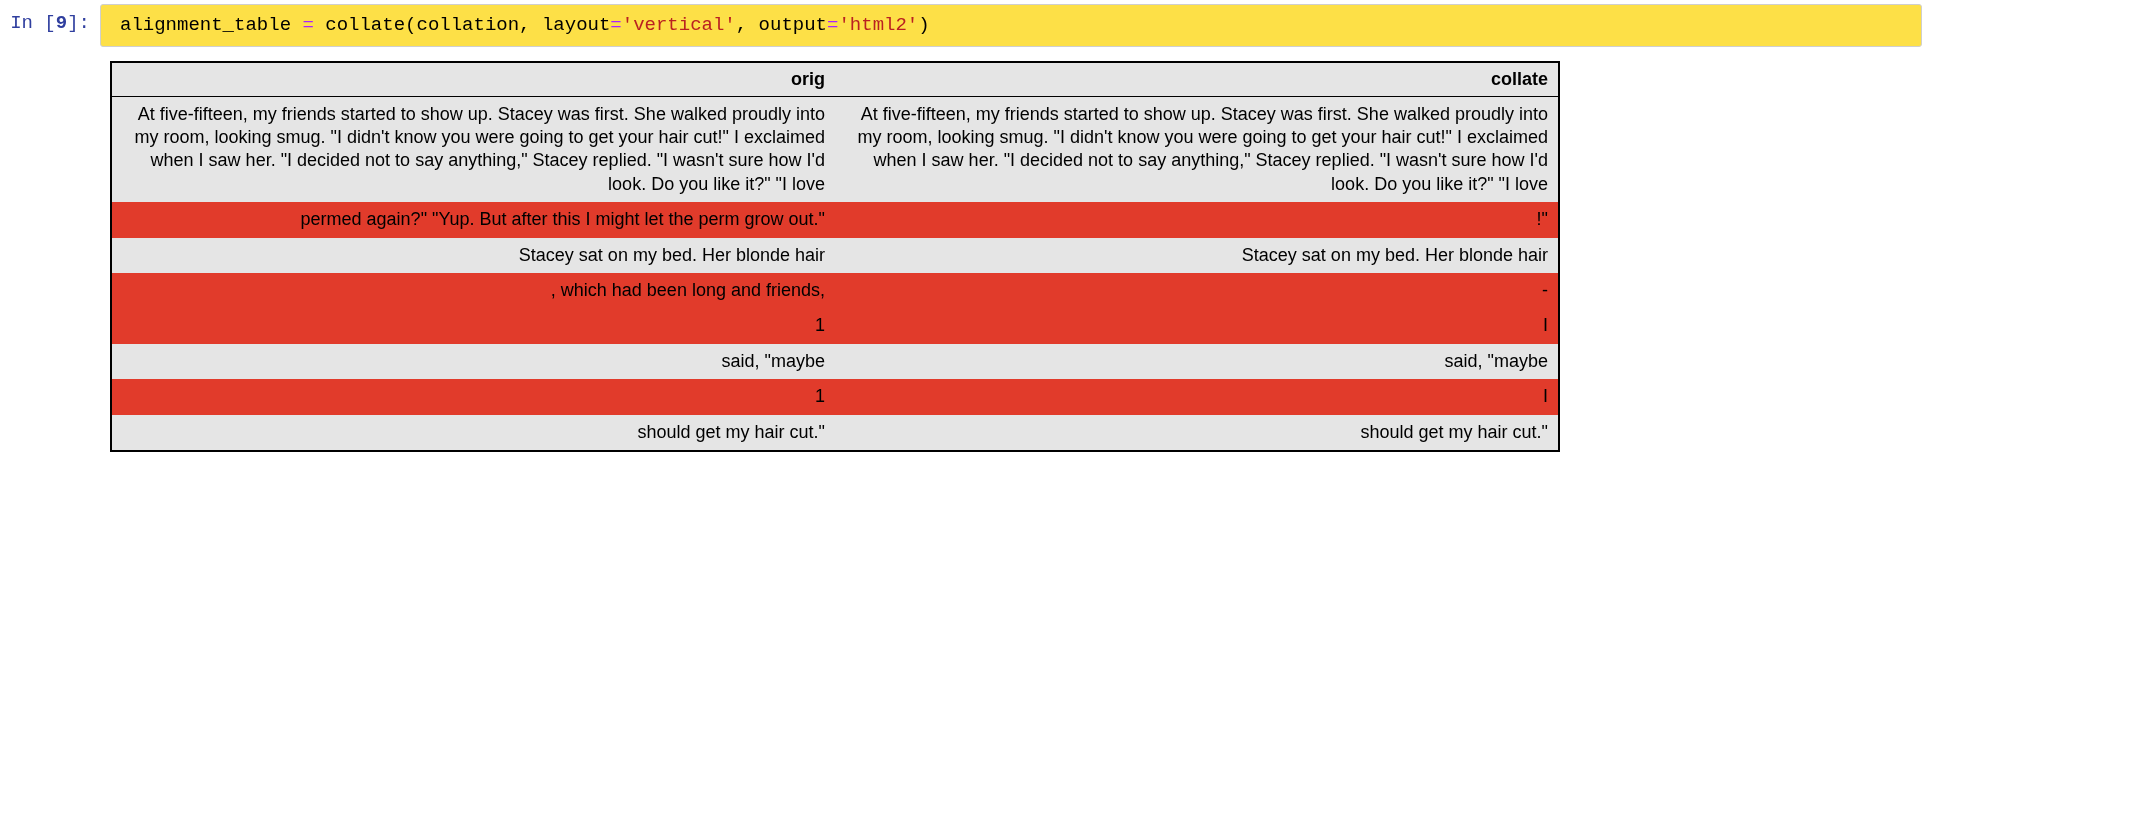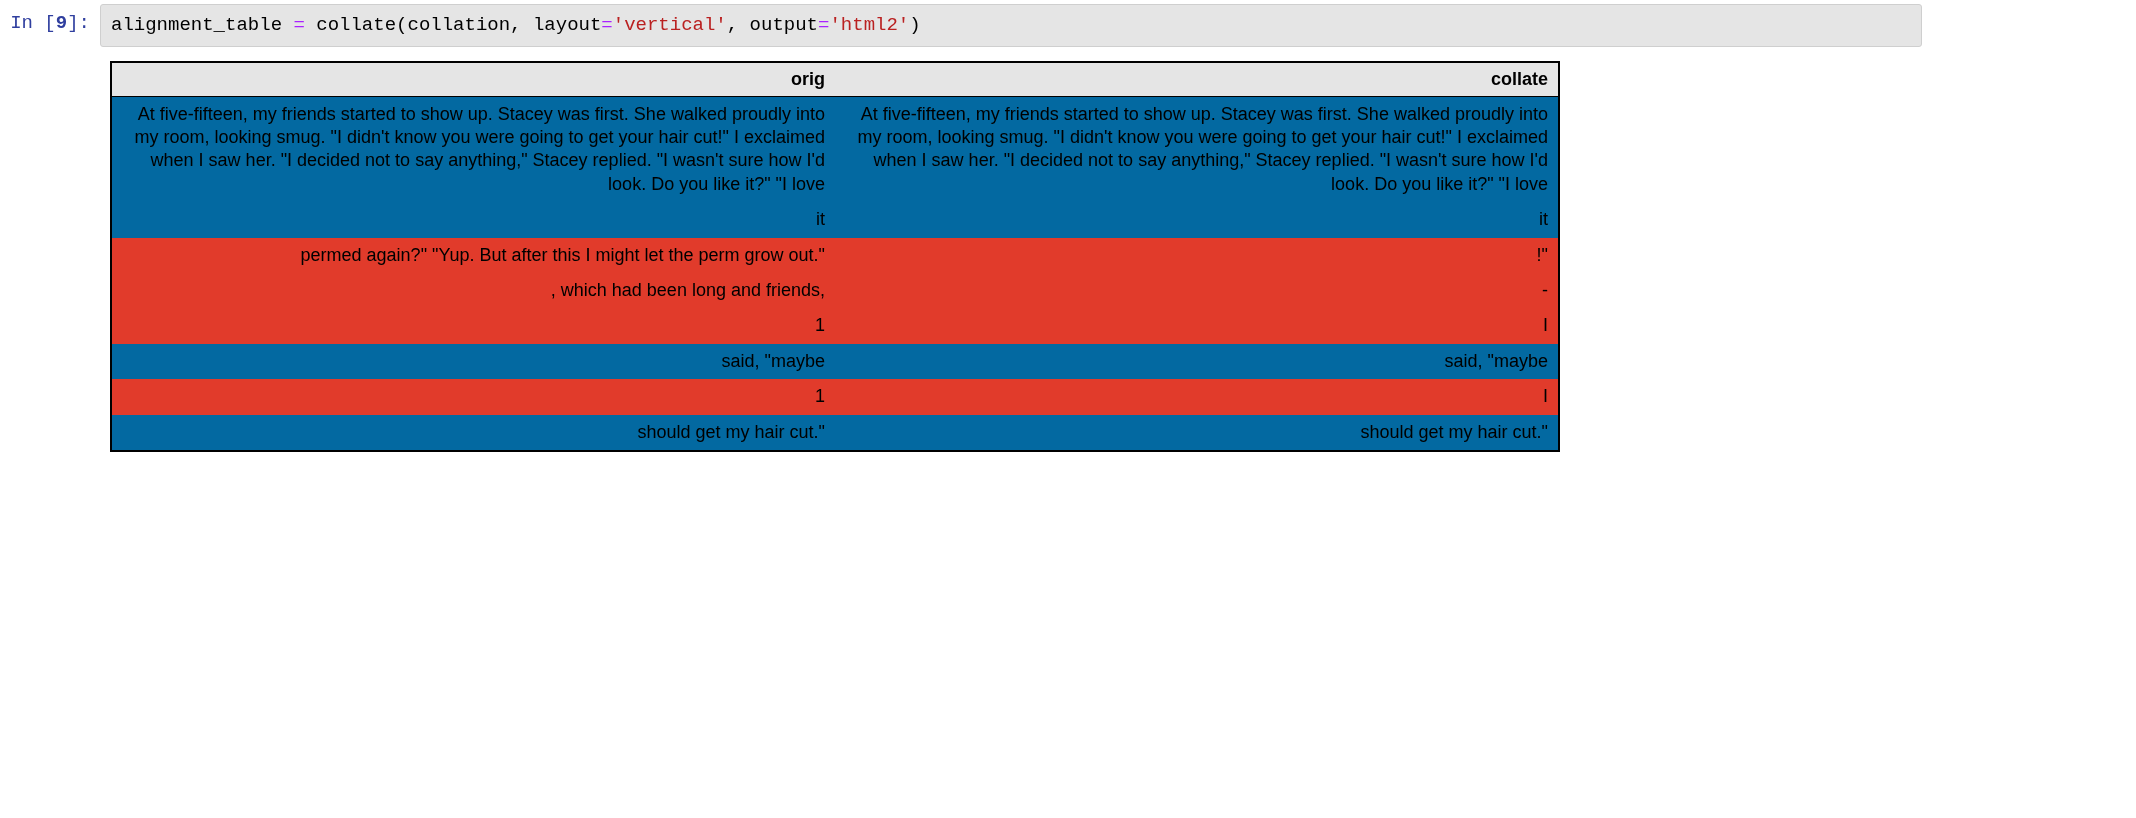--- a/index.html
+++ b/index.html
@@ -30,22 +30,22 @@
   .prompt .in-label { color: #303F9F; }
   .prompt .in-bracket { color: #303F9F; }
   .prompt .in-num { color: #303F9F; font-weight: bold; }
   .input-area {
     flex: 1;
     padding-right: 10px;
   }
   .code-box {
     border: 1px solid #cfcfcf;
     border-radius: 3px;
-    background: #e5e5e5;
-    padding: 8px 10px;
+    background: #fde047;
+    padding: 8px 19px;
     font-family: Menlo, Monaco, Consolas, "Courier New", monospace;
     font-size: 19px;
     line-height: 1.3;
     white-space: pre;
     overflow-x: auto;
   }
   .code-box .tok-name { color: #000; }
   .code-box .tok-op { color: #aa22ff; }
   .code-box .tok-paren { color: #000; }
   .code-box .tok-str { color: #ba2121; }
@@ -68,21 +68,21 @@
     border-bottom: 1px solid #000;
     font-size: 18px;
   }
   table.alignment td {
     text-align: right;
     padding: 6px 10px;
     font-size: 18px;
     line-height: 1.3;
     vertical-align: middle;
   }
-  tr.invariant td { background: #0369a1; }
+  tr.invariant td { background: #e5e5e5; }
   tr.variant td { background: #e13b2b; }
   table.alignment col { width: 50%; }
 </style>
 </head>
 <body>
 
 <div class="cell">
   <div class="prompt">
     <span class="in-label">In</span><span class="in-bracket"> [</span><span class="in-num">9</span><span class="in-bracket">]:</span>
   </div>
@@ -101,27 +101,27 @@
       <tr>
         <th>orig</th>
         <th>collate</th>
       </tr>
     </thead>
     <tbody id="alignment-body">
     <tr class="invariant">
           <td>At five-fifteen, my friends started to show up. Stacey was first. She walked proudly into my room, looking smug. "I didn't know you were going to get your hair cut!" I exclaimed when I saw her. "I decided not to say anything," Stacey replied. "I wasn't sure how I'd look. Do you like it?" "I love</td>
           <td>At five-fifteen, my friends started to show up. Stacey was first. She walked proudly into my room, looking smug. "I didn't know you were going to get your hair cut!" I exclaimed when I saw her. "I decided not to say anything," Stacey replied. "I wasn't sure how I'd look. Do you like it?" "I love</td>
         </tr>
-        <tr class="invariant">
-          <td>it</td>
-          <td>it</td>
-        </tr>
         <tr class="variant">
           <td>permed again?" "Yup. But after this I might let the perm grow out."</td>
           <td>!"</td>
+        </tr>
+        <tr class="invariant">
+          <td>Stacey sat on my bed. Her blonde hair</td>
+          <td>Stacey sat on my bed. Her blonde hair</td>
         </tr>
         <tr class="variant">
           <td>, which had been long and friends,</td>
           <td>-</td>
         </tr>
         <tr class="variant">
           <td>1</td>
           <td>I</td>
         </tr>
         <tr class="invariant">

